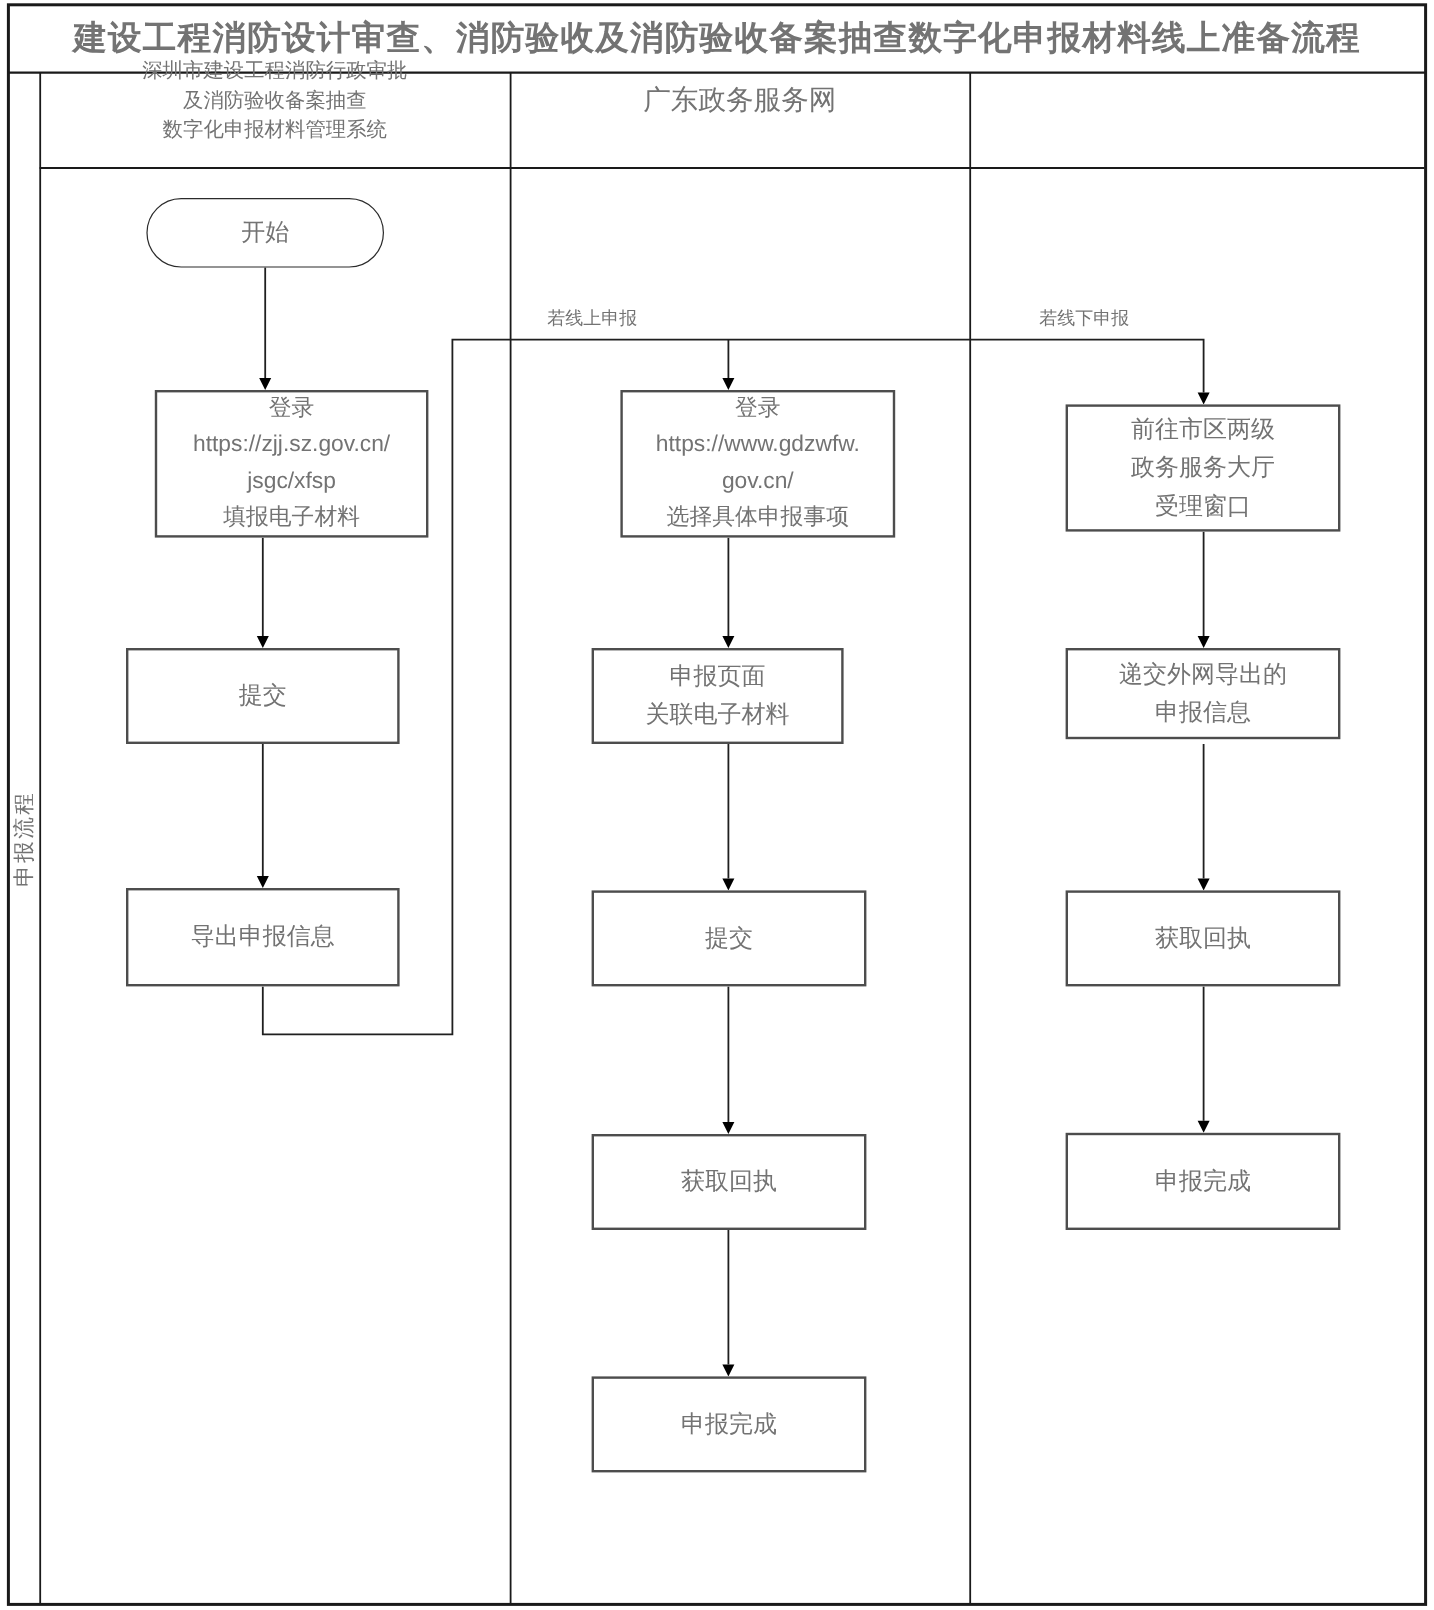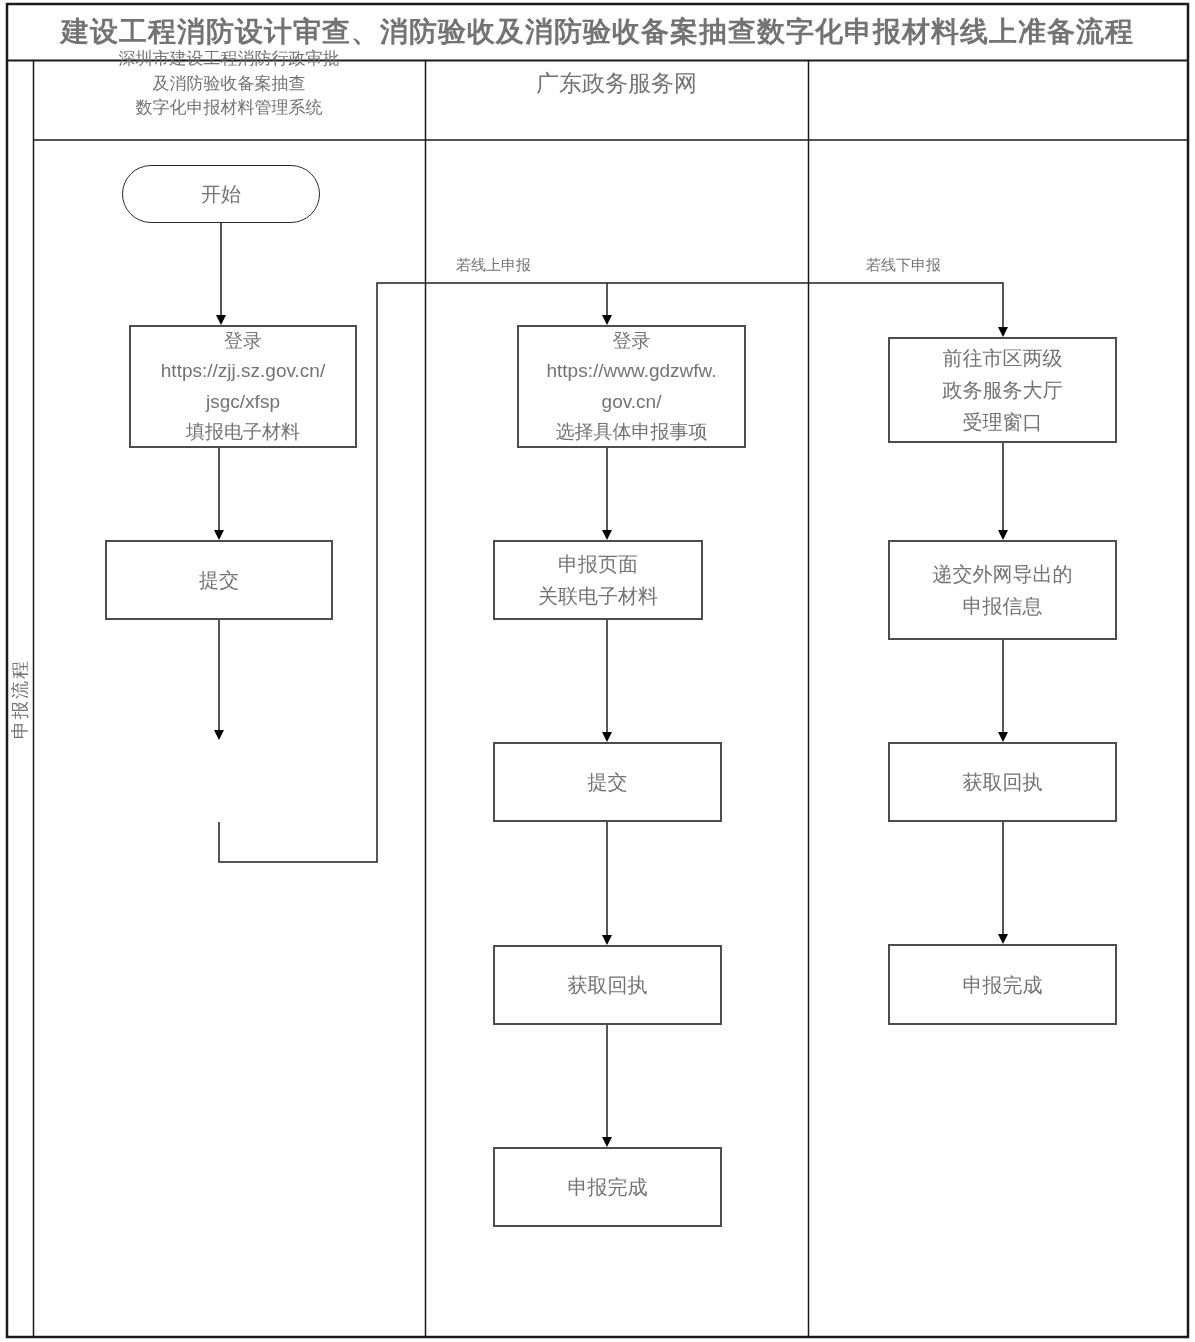--- a/index.html
+++ b/index.html
@@ -119,35 +119,36 @@
 及消防验收备案抽查
 数字化申报材料管理系统</div>
   <div class="lane-header h2">广东政务服务网</div>
 
   <div class="node oval" style="left:122px; top:165px; width:198px; height:58px;">开始</div>
   <div class="node small" style="left:105px; top:325px; width:228px; height:123px;">登录
 https://zjj.sz.gov.cn/
 jsgc/xfsp
 填报电子材料</div>
   <div class="node" style="left:105px; top:540px; width:228px; height:80px;">提交</div>
+  <div class="node" style="left:105px; top:740px; width:228px; height:82px;">导出申报信息</div>
 
   <div class="node small" style="left:493px; top:325px; width:229px; height:123px;">登录
 https://www.gdzwfw.
 gov.cn/
 选择具体申报事项</div>
   <div class="node" style="left:493px; top:540px; width:210px; height:80px;">申报页面
 关联电子材料</div>
   <div class="node" style="left:493px; top:742px; width:229px; height:80px;">提交</div>
   <div class="node" style="left:493px; top:945px; width:229px; height:80px;">获取回执</div>
   <div class="node" style="left:493px; top:1147px; width:229px; height:80px;">申报完成</div>
 
   <div class="node" style="left:888px; top:337px; width:229px; height:106px;">前往市区两级
 政务服务大厅
 受理窗口</div>
-  <div class="node" style="left:888px; top:540px; width:229px; height:100px;">递交外网导出的
+  <div class="node" style="left:888px; top:540px; width:229px; height:76px;">递交外网导出的
 申报信息</div>
   <div class="node" style="left:888px; top:742px; width:229px; height:80px;">获取回执</div>
   <div class="node" style="left:888px; top:944px; width:229px; height:81px;">申报完成</div>
 
   <div class="edge-label" style="left:456px; top:256px;font-family:Liberation Mono, monospace;">若线上申报</div>
   <div class="edge-label" style="left:866px; top:256px;">若线下申报</div>
 
 </div>
 
 </body></html>

